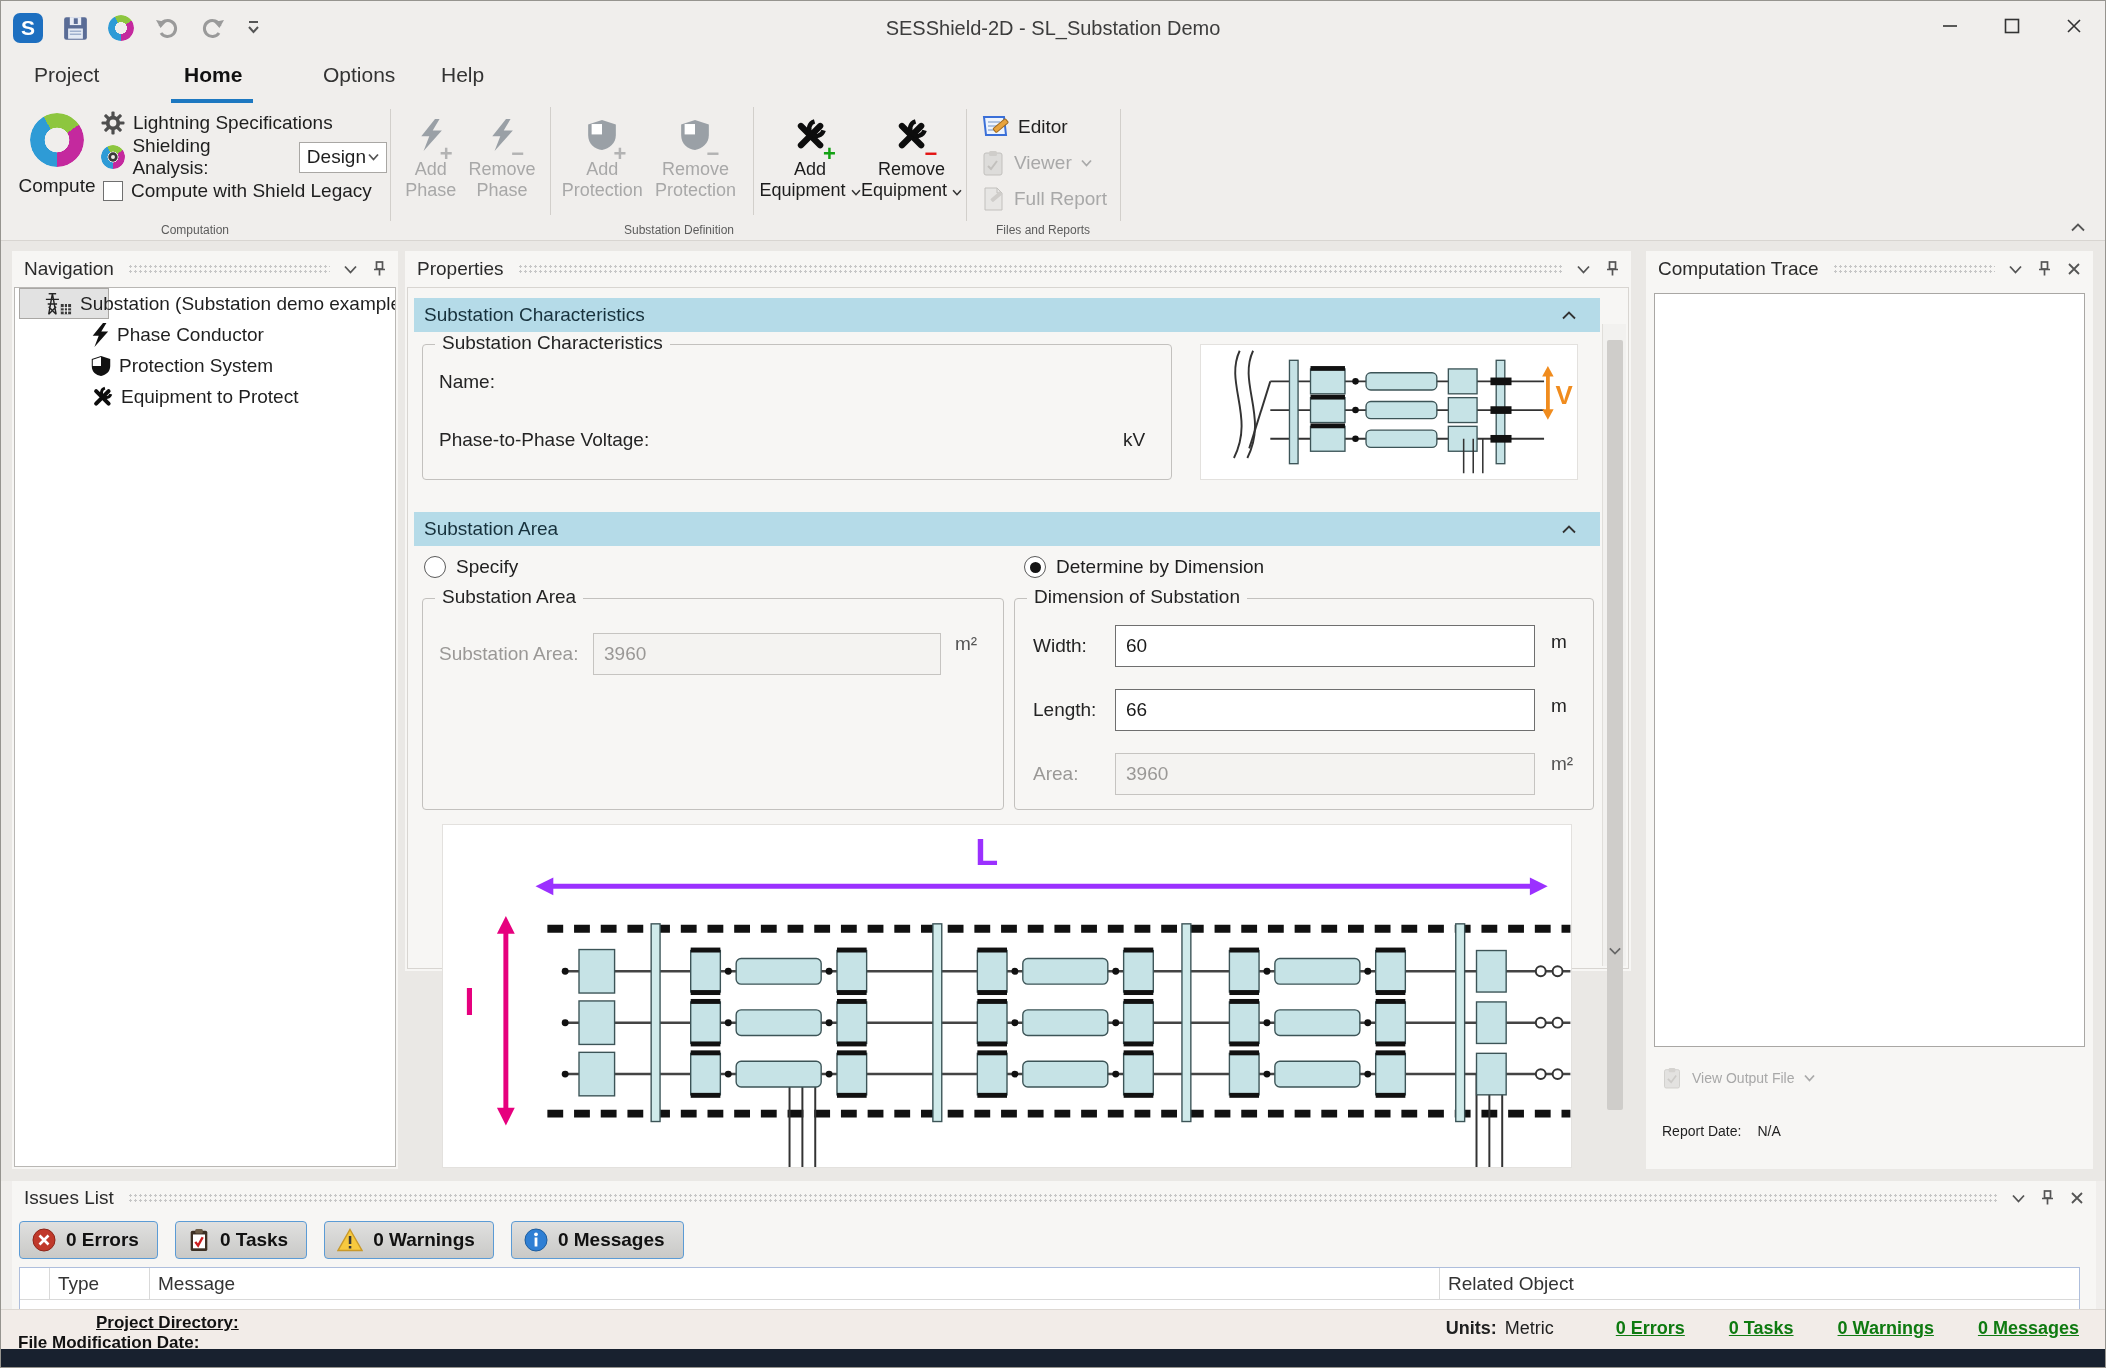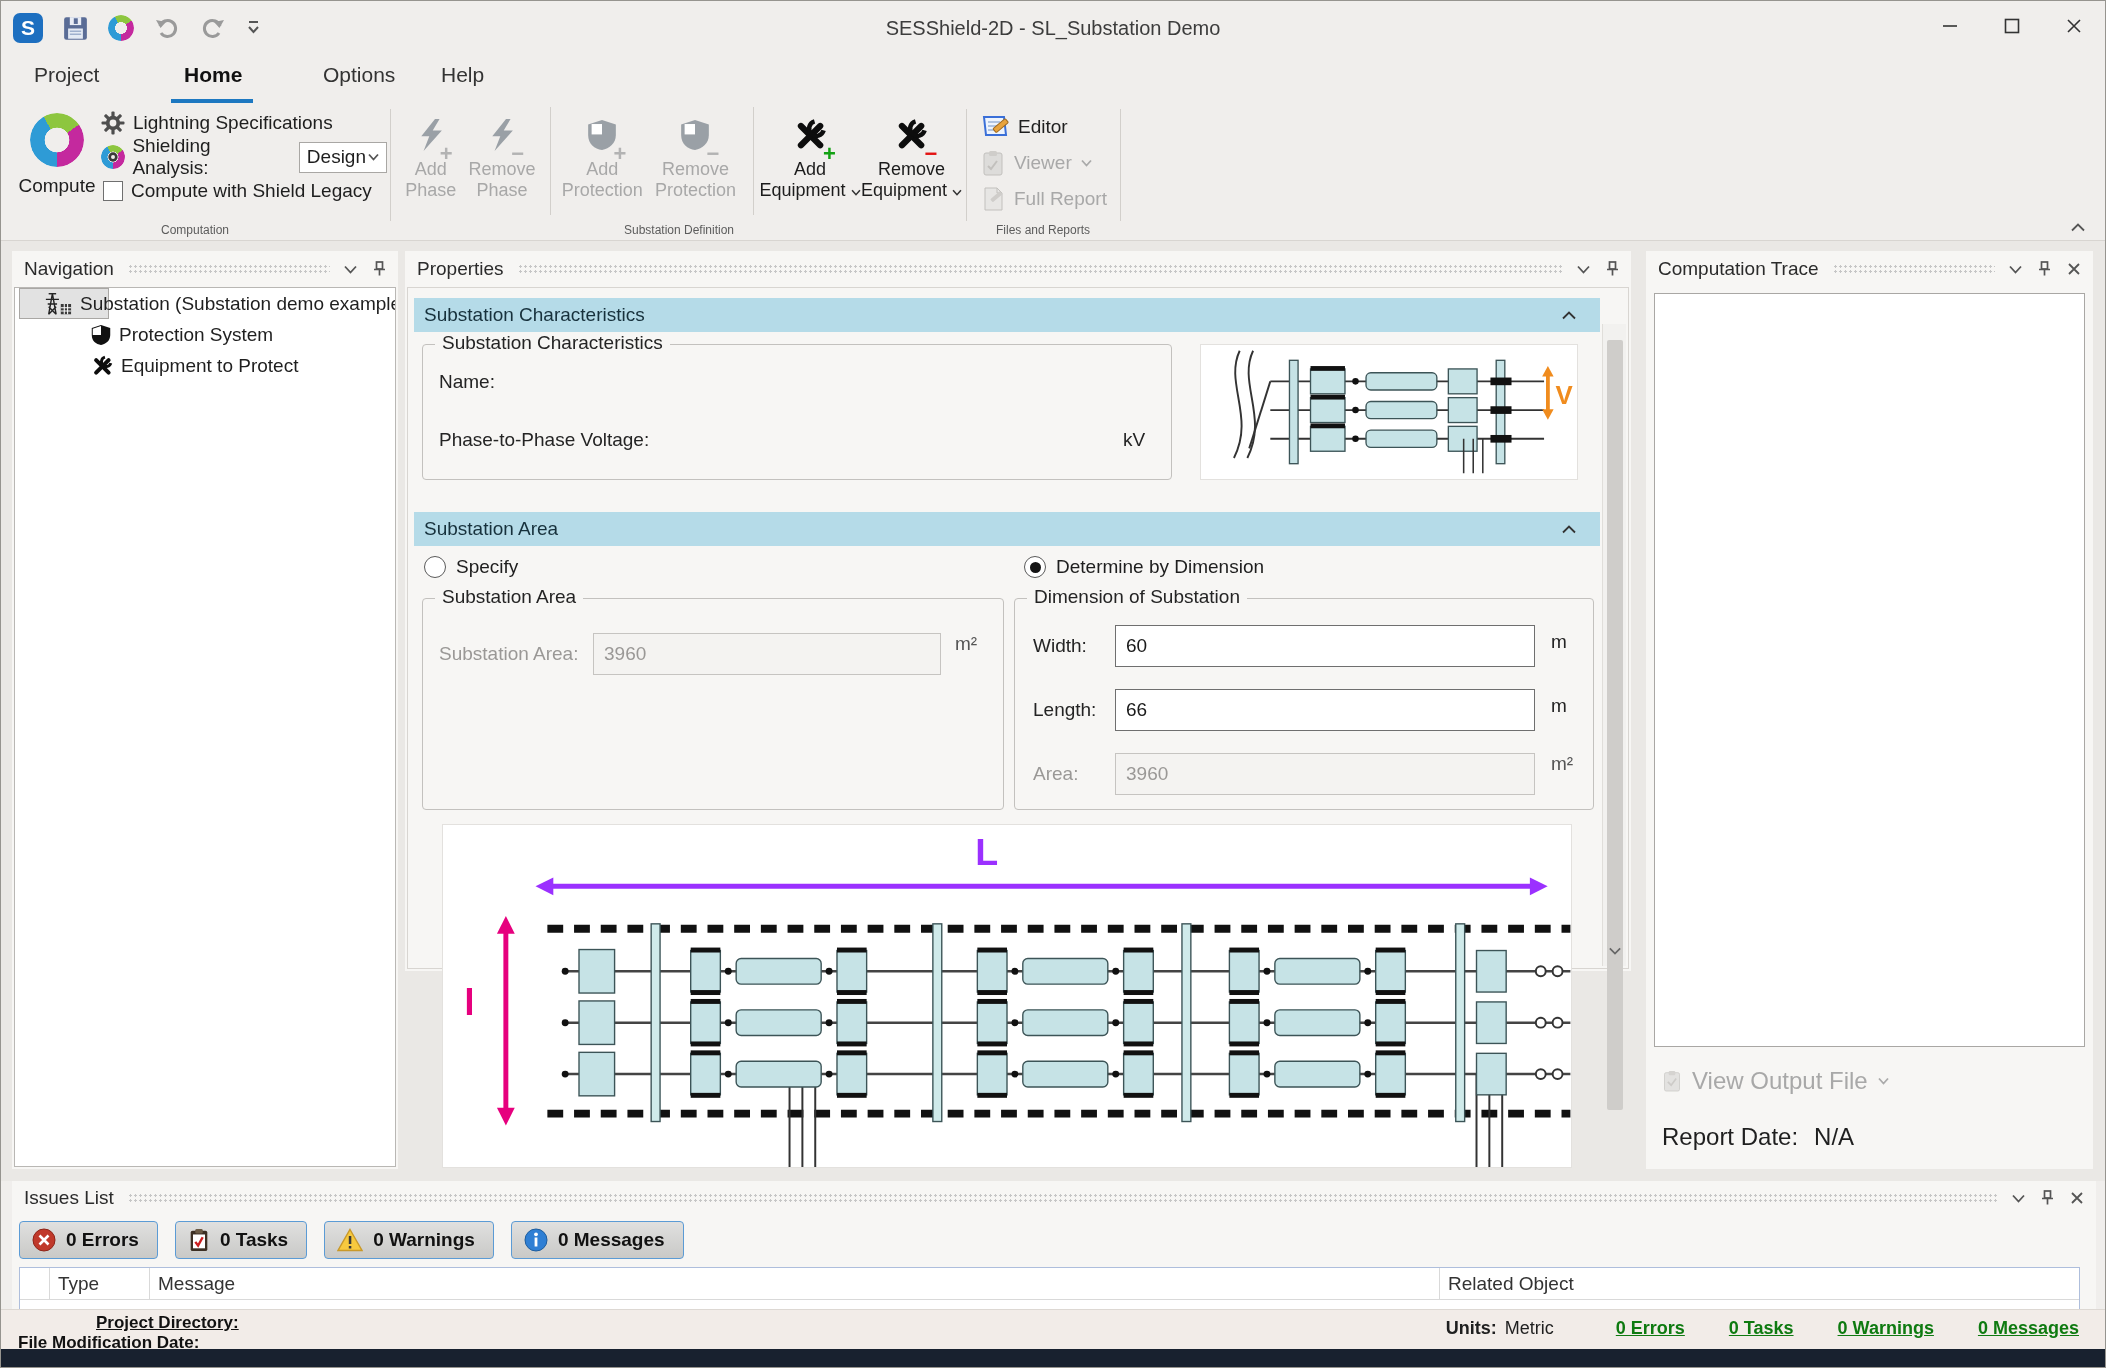--- a/index.html
+++ b/index.html
@@ -72,21 +72,21 @@
   .unit{position:absolute;font-size:19px;color:#242424;}
   .radio{display:inline-flex;align-items:center;gap:10px;font-size:19px;color:#1e1e1e;position:absolute;}
   .rdot{width:22px;height:22px;border-radius:50%;border:1.5px solid #5a5a5a;background:#fff;display:inline-flex;align-items:center;justify-content:center;}
   .rdot.on::after{content:"";width:11px;height:11px;border-radius:50%;background:#141414;}
   .imgbox{position:absolute;background:#fff;border:1px solid #e3e1de;}
   .vscroll{position:absolute;right:2px;top:36px;bottom:2px;width:24px;background:#f2f1ef;border-left:1px solid #e0deda;display:flex;flex-direction:column;align-items:center;}
   .vthumb{width:16px;flex:0 0 auto;background:#cfcdca;border-radius:2px;}
 
   
   .trace-box{position:absolute;left:8px;top:42px;width:431px;height:754px;background:#fff;border:1px solid #a9a7a4;}
-  .trace-row{position:absolute;display:flex;align-items:center;gap:10px;font-size:24px;}
+  .trace-row{position:absolute;display:flex;align-items:center;gap:10px;font-size:14px;}
   .gray-txt{color:#a8a8a8;}
 
   
   .ibtns{position:absolute;left:7px;top:40px;display:flex;gap:17px;}
   .ibtn{height:38px;display:flex;align-items:center;gap:10px;padding:0 18px 0 12px;border:1.5px solid #5b9bd5;border-radius:4px;background:linear-gradient(#e0e0df,#c9c9c7);font-size:19px;font-weight:bold;color:#111;}
   .itable{position:absolute;left:7px;right:16px;top:86px;bottom:0;background:#fff;border:1px solid #aebedc;border-bottom:none;}
   .ithead{display:flex;height:32px;border-bottom:1px solid #d9d9d9;font-size:19px;color:#333;}
   .ith{display:flex;align-items:center;padding-left:8px;border-right:1px solid #d9d9d9;height:100%;}
 
   
@@ -373,20 +373,29 @@
                 </g>
                 <rect x="18" y="13" width="11" height="11" fill="#3a3a3a"></rect>
                 <path d="M18 17 h11 M18 20.5 h11 M21.7 13 v11 M25.3 13 v11" stroke="#fff" stroke-width="1.1"></path>
               </svg>
           </span>
           <span>Substation (Substation demo example)</span>
         </div>
         <div class="trow">
           <span class="indent"></span>
           <span class="icbase">
+            <svg width="18" height="24" viewBox="0 0 21 28">
+                <path d="M14 0 L2 15 h7 L4 28 L20 10 h-8 L18 0 Z" fill="#111"></path>
+              </svg>
+          </span>
+          <span>Phase Conductor</span>
+        </div>
+        <div class="trow">
+          <span class="indent"></span>
+          <span class="icbase">
             <svg width="20" height="24" viewBox="0 0 26 28">
                 <path d="M13 1 L25 5 v9 c0 7.5-5.5 11.5-12 13 C6.5 26 1 22 1 14 V5 Z" fill="#111"></path>
                 <path d="M13 2.2 L2.3 5.8 V14 h10.7 Z" fill="#fff"></path>
                 <path d="M13 14 h10.6 c-0.5 6-4.8 9.6-10.6 11.4 Z" fill="#fff" opacity="0"></path>
               </svg>
           </span>
           <span>Protection System</span>
         </div>
         <div class="trow">
           <span class="indent"></span>

